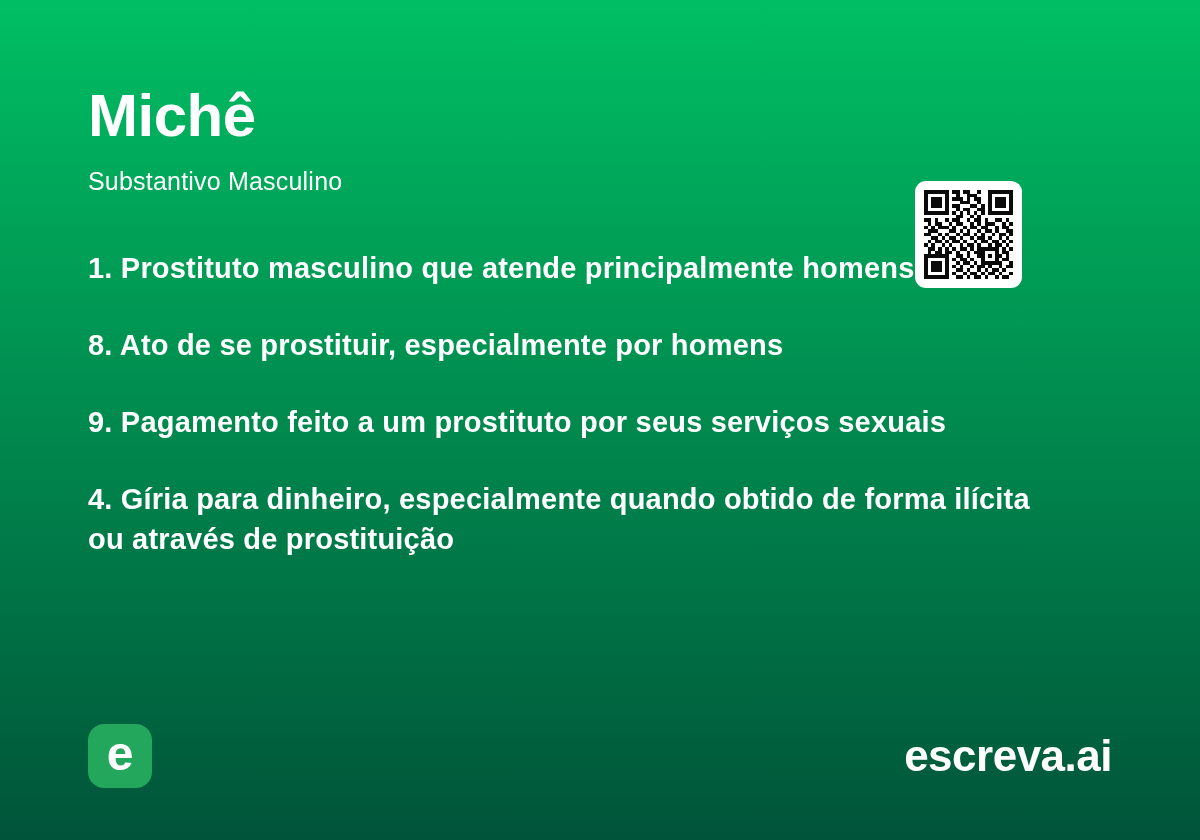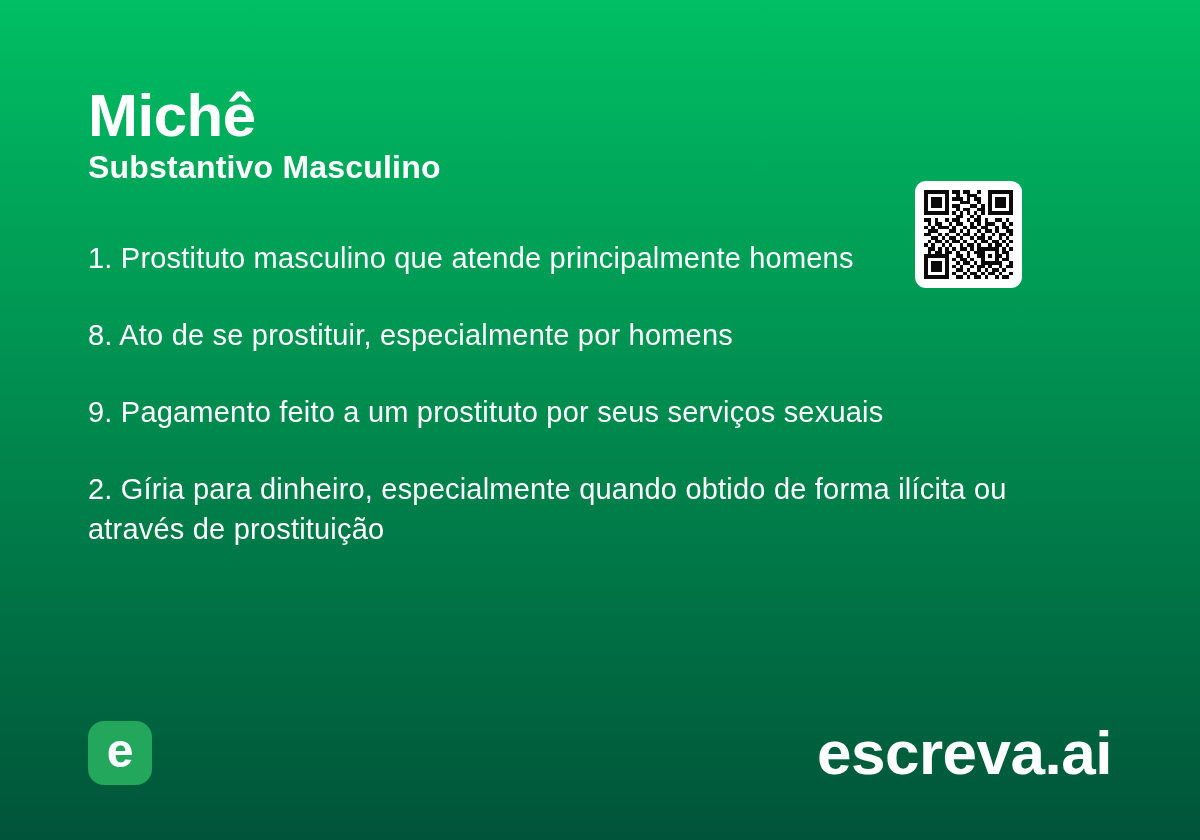--- a/index.html
+++ b/index.html
@@ -26,23 +26,23 @@
   }
   
   .header { position: relative; }
   .title {
     font-size: 60px;
     font-weight: 800;
     letter-spacing: -0.5px;
     line-height: 1.05;
   }
   .subtitle {
-    margin-top: 2px;
-    font-size: 32px;
-    font-weight: 700;
+    margin-top: 20px;
+    font-size: 25px;
+    font-weight: 400;
     letter-spacing: 0.2px;
   }
   
   .qr-box {
     position: absolute;
     top: 97px;
     right: 90px;
     width: 107px;
     height: 107px;
     background: var(--qr-bg);
@@ -54,21 +54,21 @@
   .qr-box svg {
     width: 89px;
     height: 89px;
     shape-rendering: crispEdges;
     fill: var(--qr-dark);
   }
   
   .definitions { margin-top: 52px; max-width: 980px; }
   .definition {
     font-size: 29px;
-    font-weight: 400;
+    font-weight: 700;
     line-height: 1.38;
     margin-bottom: 37px;
     letter-spacing: 0.2px;
     max-width: 960px;
   }
   
   .footer {
     position: absolute;
     left: 0;
     bottom: 52px;
@@ -88,21 +88,21 @@
     justify-content: center;
   }
   .logo-letter {
     font-size: 48px;
     font-weight: 800;
     color: var(--text);
     line-height: 1;
     padding-bottom: 4px;
   }
   .wordmark {
-    font-size: 62px;
+    font-size: 44px;
     font-weight: 800;
     letter-spacing: -0.5px;
     color: var(--text);
   }
 </style>
 </head>
 <body>
 
 <div class="card">
 
@@ -445,21 +445,21 @@
           <rect x="22" y="24" width="1" height="1"></rect>
           <rect x="23" y="24" width="1" height="1"></rect>
         </svg>
     </div>
   </div>
 
   <div class="definitions">
     <p class="definition">1. Prostituto masculino que atende principalmente homens</p>
     <p class="definition">8. Ato de se prostituir, especialmente por homens</p>
     <p class="definition">9. Pagamento feito a um prostituto por seus serviços sexuais</p>
-    <p class="definition">2. Gíria para dinheiro, especialmente quando obtido de forma ilícita ou através de prostituição</p>
+    <p class="definition">4. Gíria para dinheiro, especialmente quando obtido de forma ilícita ou através de prostituição</p>
   </div>
 
   <div class="footer">
     <div class="logo-badge">
       <span class="logo-letter">e</span>
     </div>
     <div class="wordmark">escreva.ai</div>
   </div>
 
 </div>

